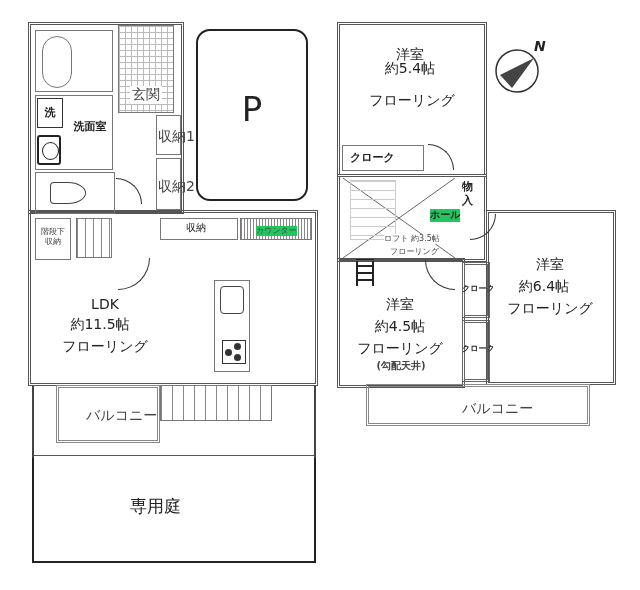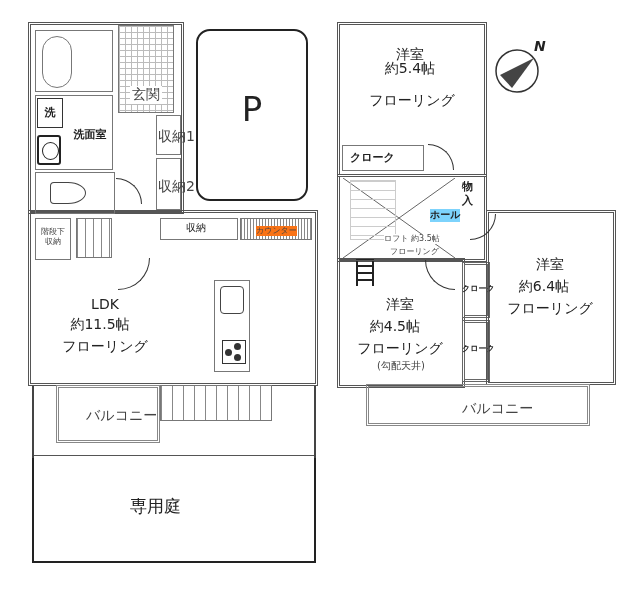--- a/index.html
+++ b/index.html
@@ -32,41 +32,41 @@
 
   <div class="thin tile" style="left:118px;top:25px;width:56px;height:88px;"></div>
   <div class="lbl small" style="left:130px;top:86px;width:32px;background:#fff;">玄関</div>
 
   <div class="thin" style="left:35px;top:95px;width:78px;height:75px;"></div>
   <div class="abs" style="left:37px;top:98px;width:26px;height:30px;border:1.5px solid #333;box-sizing:border-box;"></div>
   <div class="lbl bold" style="left:37px;top:106px;width:26px;font-size:11px;">洗</div>
   <div class="abs" style="left:37px;top:135px;width:24px;height:30px;border:2px solid #222;box-sizing:border-box;border-radius:3px;">
     <div style="position:absolute;left:3px;top:5px;width:15px;height:16px;border:1.5px solid #222;border-radius:50%;"></div>
   </div>
-  <div class="lbl bold" style="left:66px;top:128px;width:48px;font-size:11px;">洗面室</div>
+  <div class="lbl bold" style="left:66px;top:120px;width:48px;font-size:11px;">洗面室</div>
 
   <div class="thin" style="left:156px;top:115px;width:25px;height:40px;"></div>
   <div class="lbl small" style="left:158px;top:128px;">収納1</div>
   <div class="thin" style="left:156px;top:158px;width:25px;height:52px;"></div>
   <div class="lbl small" style="left:158px;top:178px;">収納2</div>
 
   <div class="thin" style="left:35px;top:172px;width:80px;height:42px;"></div>
   <div class="abs" style="left:50px;top:182px;width:36px;height:22px;border:1.5px solid #444;border-radius:4px 50% 50% 4px;box-sizing:border-box;"></div>
   <div class="door" style="left:116px;top:178px;width:26px;height:26px;border-radius:0 26px 0 0;"></div>
 
   <div class="thin" style="left:35px;top:218px;width:36px;height:42px;"></div>
   <div class="lbl tiny" style="left:37px;top:227px;width:32px;white-space:pre;">階段下
 収納</div>
   <div class="thin vstairs" style="left:76px;top:218px;width:36px;height:40px;background-image:linear-gradient(90deg,#888 1px,transparent 1px);background-size:8px 100%;"></div>
   <div class="door" style="left:118px;top:258px;width:32px;height:32px;border-radius:0 32px 0 0;transform:scaleY(-1);"></div>
 
   <div class="thin" style="left:160px;top:218px;width:78px;height:22px;"></div>
   <div class="lbl" style="left:186px;top:222px;font-size:10px;">収納</div>
   <div class="thin stairs" style="left:240px;top:218px;width:72px;height:22px;background-size:3px 100%;"></div>
-  <div class="lbl tiny" style="left:256px;top:226px;background:#f97316;">カウンター</div>
+  <div class="lbl tiny" style="left:256px;top:226px;background:#22c55e;">カウンター</div>
 
   <div class="thin" style="left:214px;top:280px;width:36px;height:92px;"></div>
   <div class="abs" style="left:220px;top:286px;width:24px;height:28px;border:1.5px solid #444;border-radius:4px;box-sizing:border-box;"></div>
   <div class="abs" style="left:222px;top:340px;width:24px;height:24px;border:1.5px solid #333;box-sizing:border-box;">
     <div style="position:absolute;left:11px;top:2px;width:7px;height:7px;border-radius:50%;background:#333;"></div>
     <div style="position:absolute;left:2px;top:8px;width:7px;height:7px;border-radius:50%;background:#333;"></div>
     <div style="position:absolute;left:11px;top:13px;width:7px;height:7px;border-radius:50%;background:#333;"></div>
   </div>
 
   <div class="lbl room-big" style="left:70px;top:296px;width:70px;">LDK</div>
@@ -96,33 +96,33 @@
   <div class="thin" style="left:342px;top:145px;width:82px;height:26px;"></div>
   <div class="lbl bold" style="left:350px;top:151px;font-size:11px;">クローク</div>
   <div class="door" style="left:428px;top:144px;width:26px;height:26px;border-radius:0 26px 0 0;"></div>
 
   <div class="wall" style="left:337px;top:174px;width:150px;height:88px;"></div>
   <svg class="abs" style="left:343px;top:178px;" width="112" height="80">
     <line x1="0" y1="0" x2="112" y2="80" stroke="#666" stroke-width="1"></line>
     <line x1="112" y1="0" x2="0" y2="80" stroke="#666" stroke-width="1"></line>
   </svg>
   <div class="thin vstairs" style="left:350px;top:180px;width:46px;height:60px;border-color:#ccc;background-image:linear-gradient(#ccc 1px,transparent 1px);"></div>
-  <div class="lbl bold" style="left:430px;top:209px;font-size:10px;background:#7dd3fc;">ホール</div>
+  <div class="lbl bold" style="left:430px;top:209px;font-size:10px;background:#22c55e;">ホール</div>
   <div class="lbl bold" style="left:462px;top:180px;font-size:11px;white-space:pre;">物
 入</div>
   <div class="lbl tiny" style="left:384px;top:234px;background:#fff;">ロフト 約3.5帖</div>
   <div class="lbl tiny" style="left:390px;top:247px;background:#fff;">フローリング</div>
   <div class="abs" style="left:356px;top:258px;width:18px;height:28px;border-left:2px solid #222;border-right:2px solid #222;box-sizing:border-box;background-image:linear-gradient(#222 2px,transparent 2px);background-size:100% 7px;"></div>
 
   <div class="wall" style="left:337px;top:258px;width:128px;height:130px;"></div>
   <div class="door" style="left:425px;top:260px;width:30px;height:30px;border-radius:0 30px 0 0;transform:scale(-1,-1);"></div>
   <div class="lbl room-big" style="left:370px;top:296px;width:60px;">洋室</div>
-  <div class="lbl room-big" style="left:340px;top:318px;width:80px;text-align:right;">約4.5帖</div>
+  <div class="lbl room-big" style="left:360px;top:318px;width:80px;">約4.5帖</div>
   <div class="lbl room-big" style="left:350px;top:340px;width:100px;">フローリング</div>
-  <div class="lbl small" style="left:366px;top:360px;width:70px;font-size:10px;">(勾配天井)</div>
+  <div class="lbl small" style="left:366px;top:360px;width:70px;font-size:10px;font-weight:bold;">(勾配天井)</div>
 
   <div class="thin" style="left:462px;top:262px;width:28px;height:56px;border:3px double #666;"></div>
   <div class="lbl bold" style="left:462px;top:284px;font-size:8px;">クローク</div>
   <div class="thin" style="left:462px;top:320px;width:28px;height:62px;border:3px double #666;"></div>
   <div class="lbl bold" style="left:462px;top:344px;font-size:8px;">クローク</div>
 
   <div class="wall" style="left:486px;top:210px;width:130px;height:175px;"></div>
   <div class="door" style="left:470px;top:214px;width:26px;height:26px;border-radius:0 26px 0 0;transform:scaleY(-1);"></div>
   <div class="lbl room-big" style="left:520px;top:256px;width:60px;">洋室</div>
   <div class="lbl room-big" style="left:504px;top:278px;width:80px;">約6.4帖</div>

